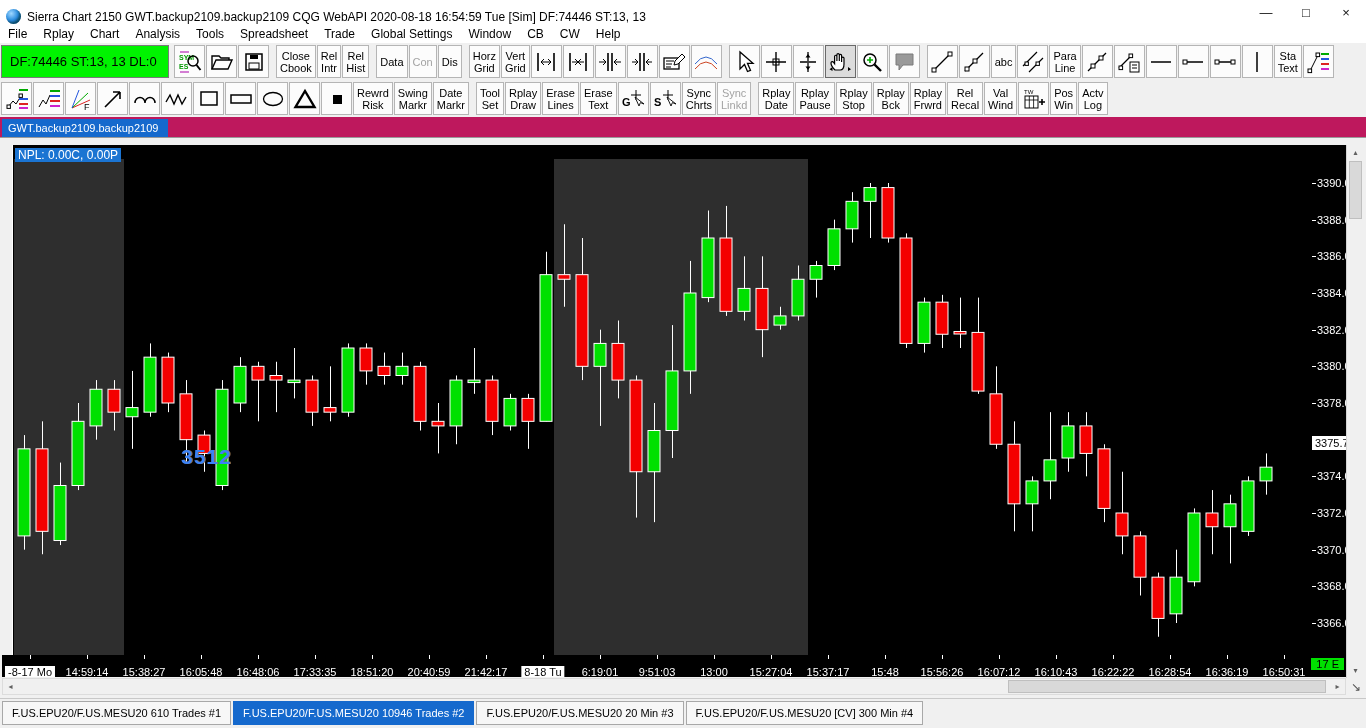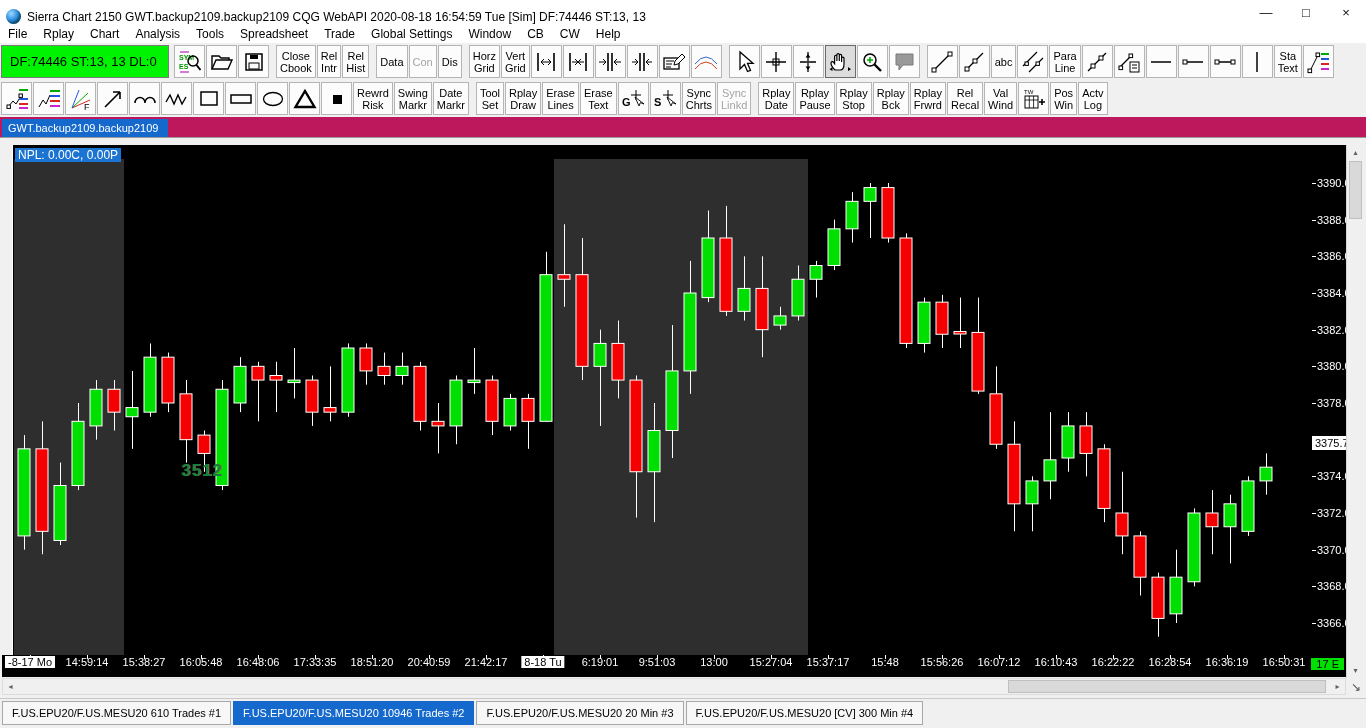--- a/index.html
+++ b/index.html
@@ -23,28 +23,28 @@
   .tb-btn.disabled{color:#a3a3a3;}
   .gap{margin-left:6px;}
   
   .tabrow{height:21px;background:#be185d;display:flex;align-items:flex-end;padding-left:2px;box-sizing:border-box;border-bottom:1px solid #9a9a9a;}
   .chartbook-tab{background:#1569cd;color:#fff;font-size:11px;padding:3px 10px 3px 6px;white-space:nowrap;}
   
   .chartwin{position:absolute;top:138px;left:0;width:1366px;height:560px;background:#f0f0f0;}
   .plot{position:absolute;left:12px;top:7px;width:1299px;height:510px;background:#000;border-left:1px solid #fff;border-right:1px solid #fff;}
   .chart-header{position:absolute;left:2px;top:2px;font-size:12px;line-height:16px;color:#fff;white-space:nowrap;}
   .hl{background:#1b74d2;padding:0 3px;}
-  .annotation{position:absolute;left:168px;top:316px;font-size:17px;font-weight:bold;color:#15803d;letter-spacing:1px;text-shadow:1px 0 #8a6a4a;}
+  .annotation{position:absolute;left:168px;top:300px;font-size:21px;font-weight:bold;color:#3b82f6;letter-spacing:1px;text-shadow:1px 0 #8a6a4a;}
   .yaxis{position:absolute;left:1312px;top:7px;width:34px;height:510px;background:#000;color:#fff;font-size:11px;overflow:hidden;}
   .ytick{position:absolute;left:0;width:4px;height:1px;background:#fff;}
   .ylabel{position:absolute;left:5px;white-space:nowrap;}
   .last-price{position:absolute;left:0;width:34px;background:#fff;color:#000;font-size:11px;padding:1px 0 1px 3px;box-sizing:border-box;z-index:2;}
   .xaxis{position:absolute;left:2px;top:517px;width:1344px;height:22px;background:#000;color:#fff;font-size:11px;overflow:hidden;}
   .xtick{position:absolute;top:0;width:1px;height:4px;background:#fff;}
-  .xlabel{position:absolute;top:1px;transform:translateX(-50%);white-space:nowrap;}
+  .xlabel{position:absolute;top:11px;transform:translateX(-50%);white-space:nowrap;}
   .xlabel.hlt{background:#fff;color:#000;padding:0 3px;}
   .x-end{position:absolute;right:2px;top:3px;background:#00e000;color:#000;padding:0 5px;}
   .hscroll{position:absolute;left:2px;top:540px;width:1344px;height:17px;background:#f0f0f0;border:1px solid #dcdcdc;box-sizing:border-box;}
   .h-arrow{position:absolute;top:0;width:15px;height:15px;display:flex;align-items:center;justify-content:center;font-size:8px;color:#606060;}
   .h-thumb{position:absolute;left:1005px;top:1px;width:318px;height:13px;background:#d9d9d9;border:1px solid #bfbfbf;box-sizing:border-box;}
   .vscroll{position:absolute;left:1346px;top:7px;width:18px;height:533px;background:#f0f0f0;border-left:1px solid #d5d5d5;box-sizing:border-box;}
   .v-arrow{position:absolute;left:0;width:17px;height:15px;display:flex;align-items:center;justify-content:center;font-size:8px;color:#606060;}
   .v-thumb{position:absolute;left:2px;top:16px;width:13px;height:58px;background:#d9d9d9;border:1px solid #bfbfbf;box-sizing:border-box;}
   .grip{position:absolute;left:1347px;top:540px;width:18px;height:17px;display:flex;align-items:center;justify-content:center;font-size:12px;color:#555;}
   

